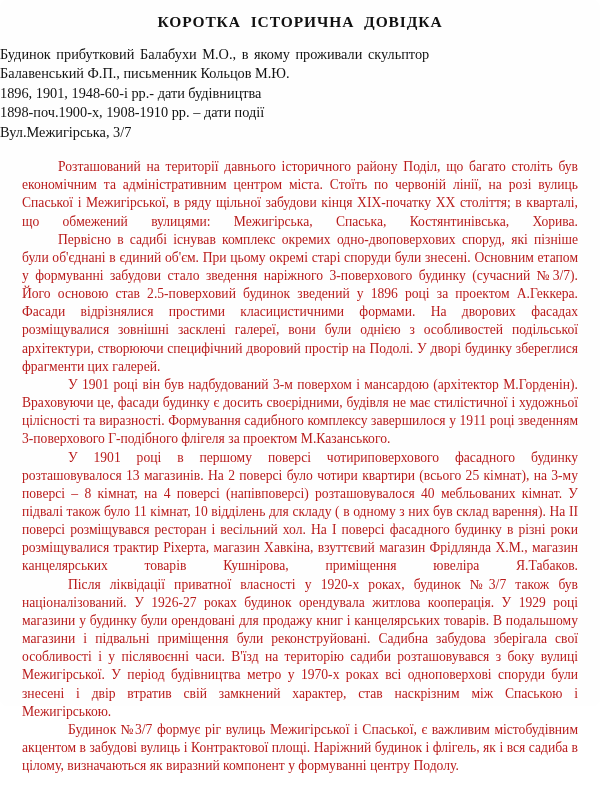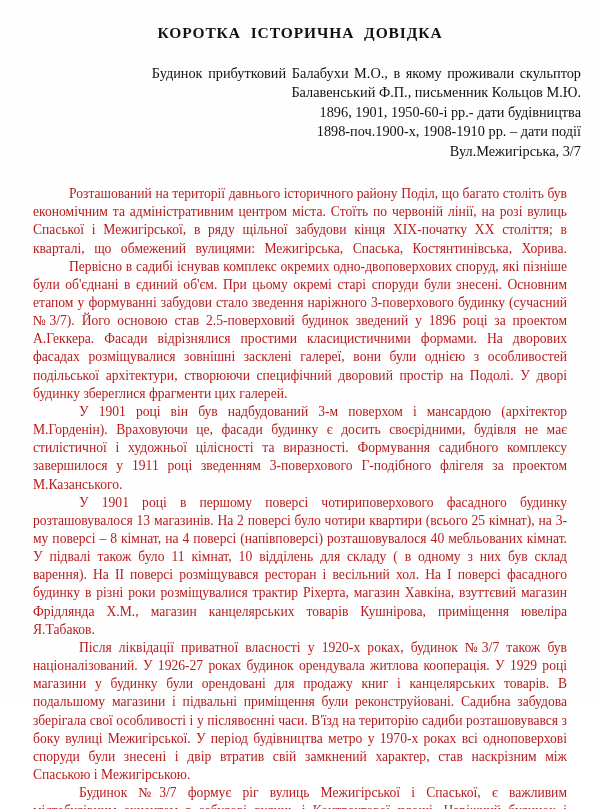--- a/index.html
+++ b/index.html
@@ -15,42 +15,42 @@
     font-family: "Liberation Serif", "DejaVu Serif", serif;
     color: #0d0d0d;
     -webkit-font-smoothing: antialiased;
   }
 
   .page {
     position: relative;
     width: 600px;
     height: 706px;
     box-sizing: border-box;
-    padding: 11px;
+    padding: 0;
     background: #fefefe;
     border-radius: 7px;
   }
 
   
   .doc-title {
     text-align: center;
     font-size: 15.5px;
     font-weight: bold;
     letter-spacing: 0.9px;
     word-spacing: 5px;
     margin: 0;
     padding-top: 12px;
     line-height: 20px;
     color: #111;
   }
 
   .subtitle-block {
-    margin: 8px;
+    margin: 0;
     padding-top: 13px;
-    text-align: right;
+    text-align: left;
   }
   .subtitle-line {
     font-size: 14.3px;
     line-height: 19.4px;
     color: #111;
     white-space: nowrap;
   }
   .subtitle-line.wide {
     word-spacing: 2px;
   }
@@ -82,21 +82,21 @@
 </head>
 <body>
 
 <div class="page">
 
   <h1 class="doc-title">КОРОТКА  ІСТОРИЧНА  ДОВІДКА</h1>
 
   <div class="subtitle-block">
     <div class="subtitle-line wide">Будинок  прибутковий Балабухи М.О., в якому проживали скульптор</div>
     <div class="subtitle-line">Балавенський Ф.П., письменник Кольцов М.Ю.</div>
-    <div class="subtitle-line">1896, 1901, 1950-60-і рр.- дати будівництва</div>
+    <div class="subtitle-line">1896, 1901, 1948-60-і рр.- дати будівництва</div>
     <div class="subtitle-line">1898-поч.1900-х, 1908-1910  рр. – дати події</div>
     <div class="subtitle-line">Вул.Межигірська, 3/7</div>
   </div>
 
   <div class="body-block">
     <p class="para stretch">Розташований на території давнього історичного району Поділ, що багато століть був економічним та адміністративним центром міста. Стоїть по червоній лінії, на розі вулиць Спаської і Межигірської, в ряду щільної забудови кінця XIX-початку XX століття; в кварталі, що обмежений вулицями:  Межигірська, Спаська, Костянтинівська, Хорива.</p>
     <p class="para">Первісно в садибі існував комплекс окремих одно-двоповерхових споруд, які пізніше були об'єднані в єдиний об'єм. При цьому окремі старі споруди були знесені. Основним етапом у формуванні забудови стало зведення наріжного 3-поверхового будинку (сучасний №3/7). Його основою став 2.5-поверховий будинок зведений у 1896 році за проектом А.Геккера. Фасади відрізнялися простими класицистичними формами. На дворових фасадах розміщувалися зовнішні засклені галереї, вони були однією з особливостей подільської архітектури, створюючи специфічний дворовий простір на Подолі. У дворі будинку збереглися фрагменти цих галерей.</p>
     <p class="para indent-wide">У 1901 році він був надбудований 3-м поверхом і мансардою (архітектор М.Горденін). Враховуючи це, фасади будинку є досить своєрідними,  будівля не має стилістичної  і художньої цілісності та виразності. Формування садибного комплексу завершилося у 1911 році зведенням 3-поверхового Г-подібного флігеля за проектом М.Казанського.</p>
     <p class="para indent-wide stretch">У 1901 році в першому поверсі чотириповерхового фасадного будинку розташовувалося 13 магазинів. На 2 поверсі було чотири квартири (всього 25 кімнат), на 3-му поверсі – 8 кімнат, на 4 поверсі (напівповерсі) розташовувалося 40 мебльованих кімнат. У підвалі також було 11 кімнат, 10 відділень для складу ( в одному з них був склад варення). На II поверсі розміщувався ресторан і весільний хол.  На I поверсі фасадного будинку в різні роки розміщувалися трактир Ріхерта, магазин Хавкіна, взуттєвий магазин Фрідлянда Х.М., магазин канцелярських товарів Кушнірова, приміщення ювеліра Я.Табаков.</p>
     <p class="para indent-wide">Після ліквідації приватної власності у 1920-х роках,  будинок №3/7 також був націоналізований. У 1926-27 роках  будинок орендувала житлова кооперація. У 1929 році магазини у будинку були орендовані для продажу книг і канцелярських товарів. В подальшому магазини  і підвальні приміщення були реконструйовані. Садибна забудова зберігала свої особливості і у післявоєнні часи. В'їзд на територію садиби розташовувався з боку вулиці Межигірської. У період будівництва метро у 1970-х роках всі одноповерхові споруди були знесені і двір втратив свій замкнений характер, став наскрізним між Спаською і Межигірською.</p>

